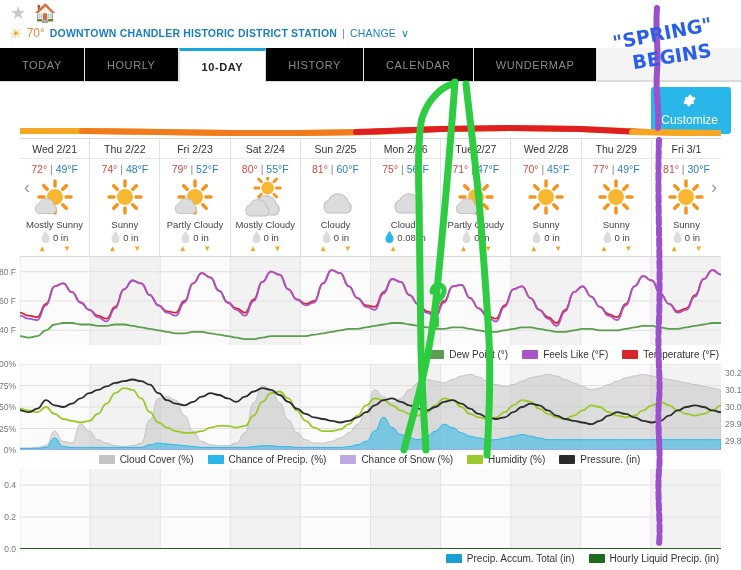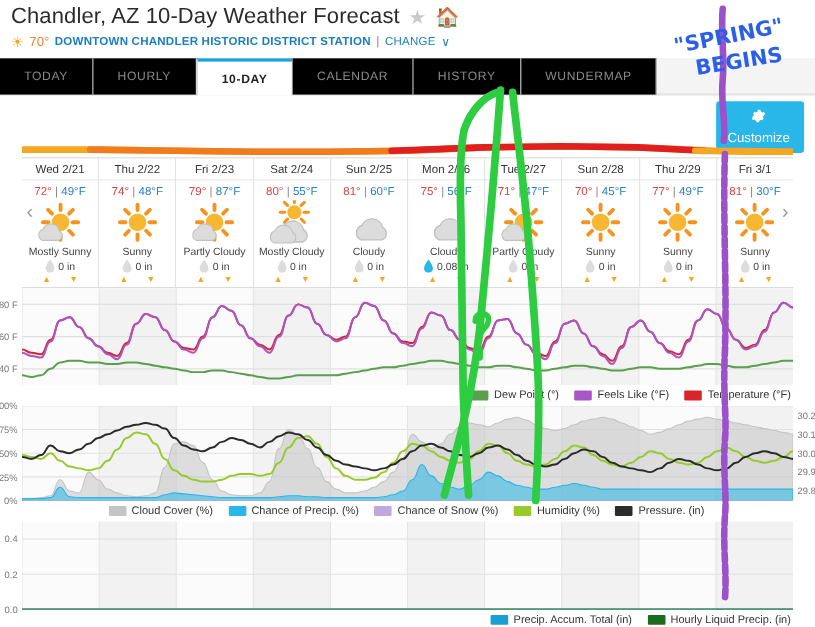--- a/index.html
+++ b/index.html
@@ -89,40 +89,39 @@
   .hand-text { position: absolute; color: #2b5fe8; font-family: "DejaVu Sans", sans-serif;
                font-weight: bold; }
 </style>
 </head>
 <body>
 
 <div id="app">
 
   <div class="header">
     <div class="title-row">
-      <span class="page-title">Chandler, AZ 10-Day Weather Forecast</span>
       <span class="star-icon">★</span>
       <span class="home-icon">🏠</span>
     </div>
     <div class="subrow">
       <span class="sun-dot">☀</span>
       <span class="cur-temp">70°</span>
       <span class="station">DOWNTOWN CHANDLER HISTORIC DISTRICT STATION</span>
       <span class="pipe">|</span>
       <span class="change">CHANGE</span>
       <span class="chev">∨</span>
     </div>
   </div>
 
   <div class="tabs">
     <div class="tab">TODAY</div>
     <div class="tab">HOURLY</div>
     <div class="tab active">10-DAY</div>
+    <div class="tab">HISTORY</div>
     <div class="tab">CALENDAR</div>
-    <div class="tab">HISTORY</div>
     <div class="tab">WUNDERMAP</div>
     <div class="tabs-fill"></div>
   </div>
 
   <div class="cust-bar">
     <button class="cust-btn">
       <svg class="gear" viewBox="0 0 24 24">
         <path fill="#fff" d="M12 8a4 4 0 100 8 4 4 0 000-8zm9.4 4c0-.6-.06-1.2-.16-1.76l2.1-1.63-2.1-3.63-2.5 1a8.9 8.9 0 00-3-1.74L15.3 1.5h-4.2l-.44 2.74a8.9 8.9 0 00-3 1.74l-2.5-1-2.1 3.63 2.1 1.63A9.6 9.6 0 002.6 12c0 .6.06 1.2.16 1.76l-2.1 1.63 2.1 3.63 2.5-1a8.9 8.9 0 003 1.74l.44 2.74h4.2l.44-2.74a8.9 8.9 0 003-1.74l2.5 1 2.1-3.63-2.1-1.63c.1-.56.16-1.16.16-1.76z"></path>
       </svg>
       <span>Customize</span>
@@ -207,21 +206,21 @@
      <div class="arrows">
        <span>▲</span>
             <span>▼</span>
      </div>
         </div>
         <div class="card">
           <div class="card-date">Fri 2/23</div>
      <div class="card-temps">
        <span class="hi">79°</span>
        <span class="sep">|</span>
-       <span class="lo">87°F</span>
+       <span class="lo">52°F</span>
      </div>
      <div class="icon-box">
             <svg width="44" height="42" viewBox="0 0 44 42">
               <circle cx="22" cy="20" r="8" fill="#f7b733"></circle>
               <line x1="33" y1="20" x2="38" y2="20" stroke="#f5931e" stroke-width="3.5" stroke-linecap="round"></line>
               <line x1="29.77817459305202" y1="27.77817459305202" x2="33.31370849898476" y2="31.31370849898476" stroke="#f5931e" stroke-width="3.5" stroke-linecap="round"></line>
               <line x1="22" y1="31" x2="22" y2="36" stroke="#f5931e" stroke-width="3.5" stroke-linecap="round"></line>
               <line x1="14.221825406947978" y1="27.77817459305202" x2="10.68629150101524" y2="31.31370849898476" stroke="#f5931e" stroke-width="3.5" stroke-linecap="round"></line>
               <line x1="11" y1="20" x2="6" y2="20.000000000000004" stroke="#f5931e" stroke-width="3.5" stroke-linecap="round"></line>
               <line x1="14.221825406947975" y1="12.221825406947978" x2="10.686291501015237" y2="8.68629150101524" stroke="#f5931e" stroke-width="3.5" stroke-linecap="round"></line>
@@ -365,21 +364,21 @@
          <path d="M4.5 0 C4.5 0 8.5 5 8.5 8 A4 4 0 0 1 0.5 8 C0.5 5 4.5 0 4.5 0 Z" fill="#dcdcdc"></path>
        </svg>
        <span>0 in</span>
      </div>
      <div class="arrows">
        <span>▲</span>
             <span>▼</span>
      </div>
         </div>
         <div class="card">
-          <div class="card-date">Sun 2/28</div>
+          <div class="card-date">Wed 2/28</div>
      <div class="card-temps">
        <span class="hi">70°</span>
        <span class="sep">|</span>
        <span class="lo">45°F</span>
      </div>
      <div class="icon-box">
             <svg width="44" height="42" viewBox="0 0 44 42">
               <circle cx="22" cy="20" r="8" fill="#f7b733"></circle>
               <line x1="33" y1="20" x2="38" y2="20" stroke="#f5931e" stroke-width="3.5" stroke-linecap="round"></line>
               <line x1="29.77817459305202" y1="27.77817459305202" x2="33.31370849898476" y2="31.31370849898476" stroke="#f5931e" stroke-width="3.5" stroke-linecap="round"></line>

